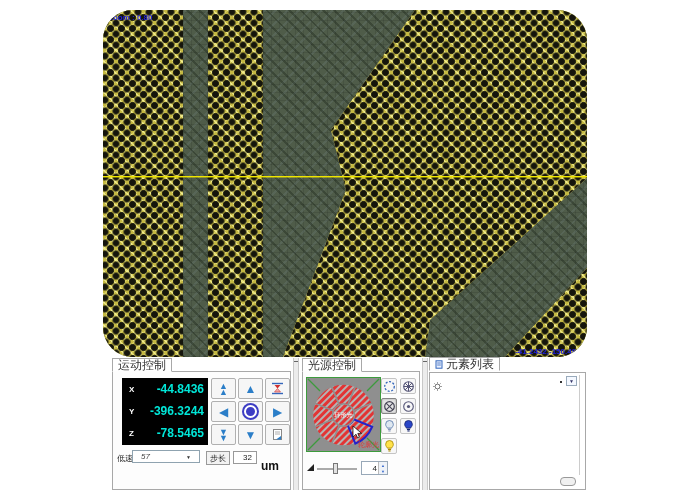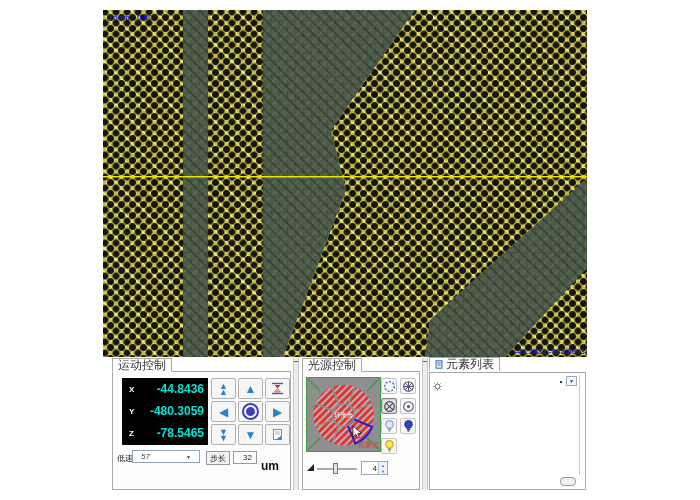--- a/index.html
+++ b/index.html
@@ -9,20 +9,21 @@
   }
   
   .viewport{
     position:absolute;left:103px;top:10px;width:484px;height:347px;overflow:hidden;
     background-color:#4f5c49;
     background-image:
       repeating-linear-gradient(45deg, rgba(28,38,26,.38) 0 2px, transparent 2px 8px),
       repeating-linear-gradient(-45deg, rgba(130,150,158,.16) 0 2px, transparent 2px 8px),
       repeating-linear-gradient(0deg, rgba(0,0,0,.10) 0 1px, transparent 1px 8px),
       repeating-linear-gradient(90deg, rgba(0,0,0,.10) 0 1px, transparent 1px 8px);
+    border-radius: 30px;
   }
   .region{position:absolute;}
   .mesh{
     background-color:#c9bd45;
     background-image:
       radial-gradient(circle, #15150c 2.6px, rgba(21,21,12,.85) 3.2px, transparent 3.9px),
       radial-gradient(circle, #15150c 2.6px, rgba(21,21,12,.85) 3.2px, transparent 3.9px),
       repeating-linear-gradient(45deg, rgba(255,255,175,.55) 0 1.5px, rgba(175,165,55,.18) 1.5px 5.5px),
       repeating-linear-gradient(-45deg, rgba(250,246,160,.42) 0 1.5px, transparent 1.5px 5.5px);
     background-size:11px 11px,11px 11px,auto,auto;
@@ -103,35 +104,35 @@
 </head>
 <body>
 
 <div class="viewport">
   <div class="region mesh stripe-a"></div>
   <div class="region mesh stripe-b"></div>
   <div class="region mesh big-region"></div>
   <div class="region mesh wedge-region"></div>
   <div class="crosshair-h"></div>
   <div class="vp-label zoom-label">Zoom : 0.80</div>
-  <div class="vp-label pos-label">-41.2432,-532.8693</div>
+  <div class="vp-label pos-label">-41.2432,-150.4927</div>
 </div>
 
 <div class="tab" style="left:112px;top:358px;">
   <span>运动控制</span>
 </div>
 <div class="panel" style="left:112px;top:371px;width:179px;height:119px;">
   <div class="coord-box">
     <div class="coord-row">
       <span class="coord-label">X</span>
       <span class="coord-value">-44.8436</span>
     </div>
     <div class="coord-row">
       <span class="coord-label">Y</span>
-      <span class="coord-value">-480.3059</span>
+      <span class="coord-value">-396.3244</span>
     </div>
     <div class="coord-row">
       <span class="coord-label">Z</span>
       <span class="coord-value">-78.5465</span>
     </div>
   </div>
 
   <div class="jog-grid">
     <div class="jog-btn">
       <span class="dbl">

